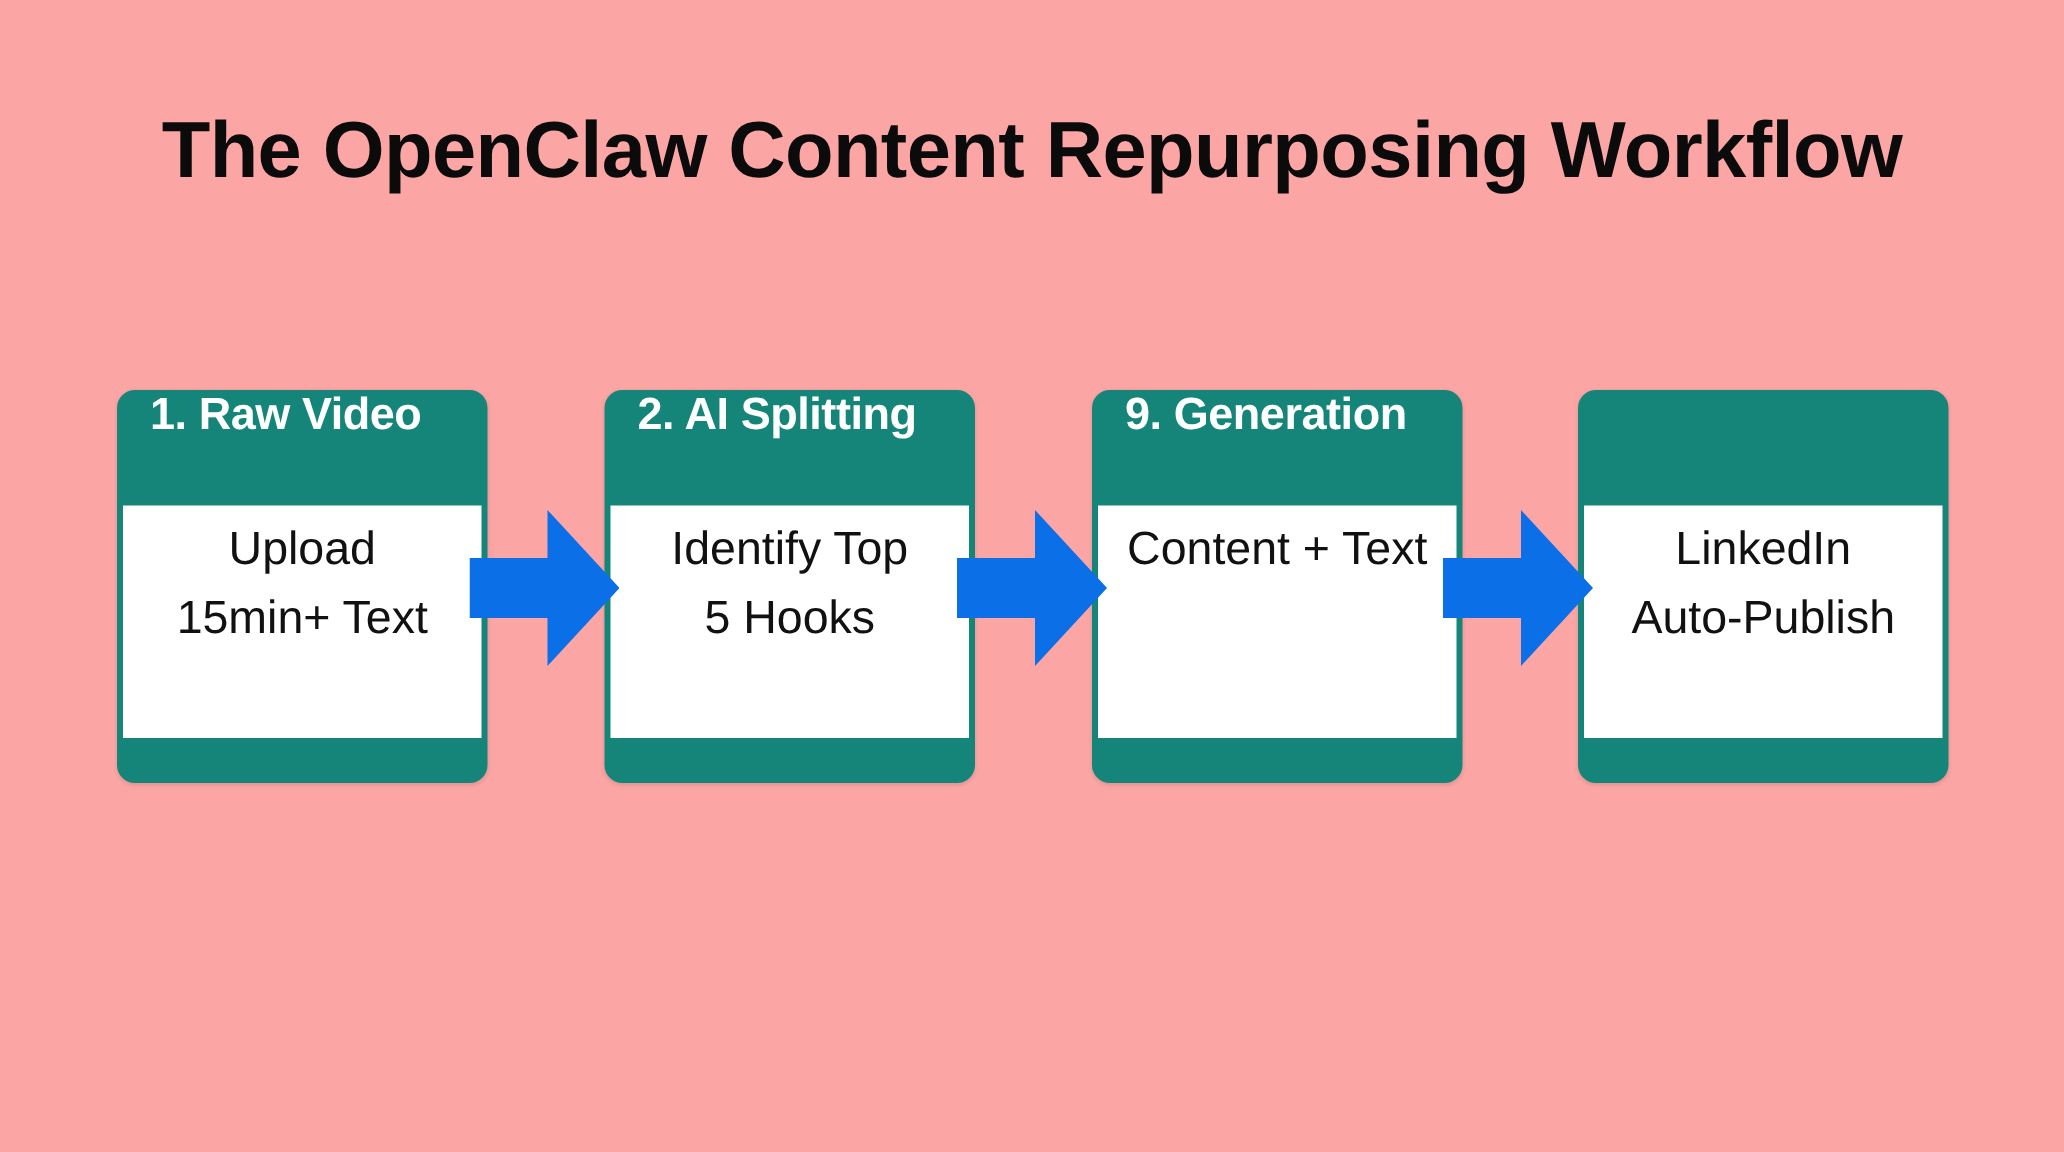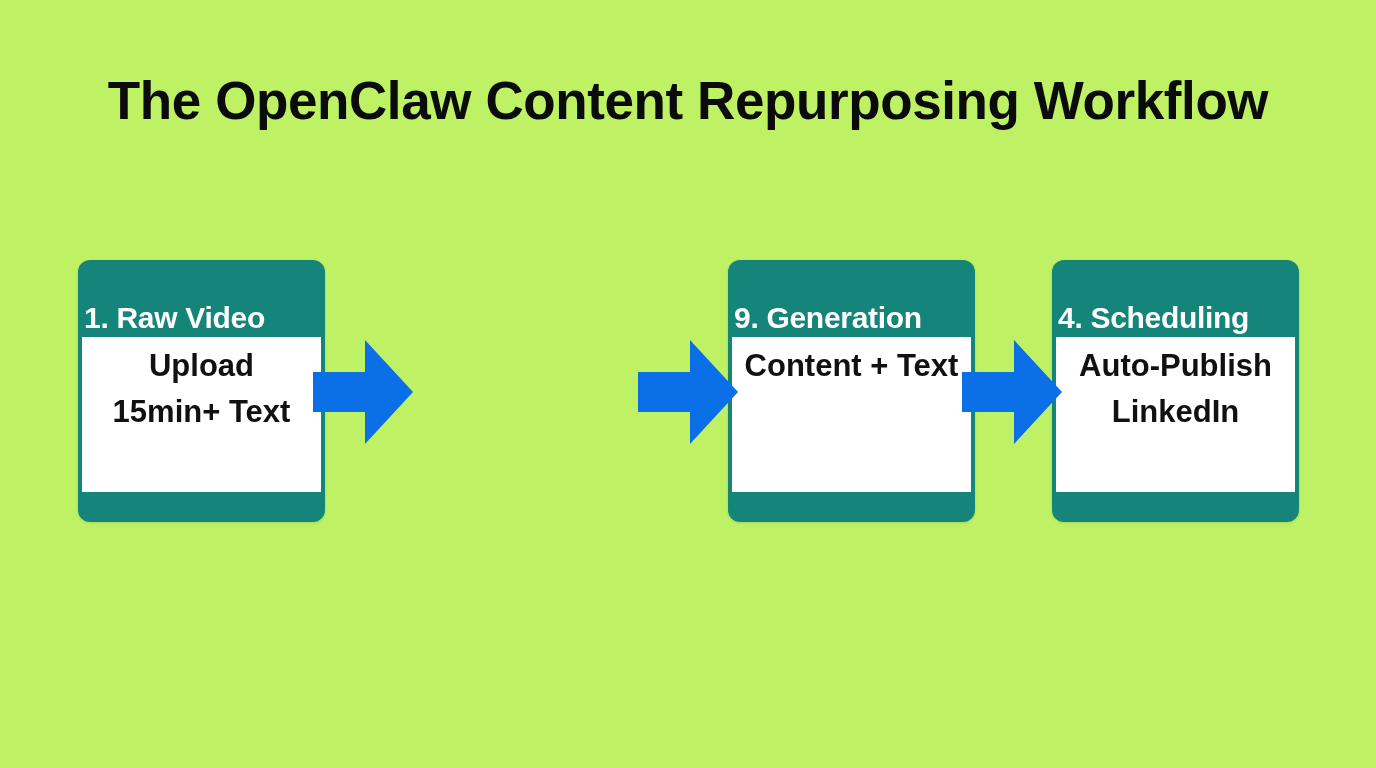--- a/index.html
+++ b/index.html
@@ -10,21 +10,21 @@
     width: 1376px;
     height: 768px;
     background: #ffffff;
     font-family: "Liberation Sans", sans-serif;
     overflow: hidden;
   }
   .slide {
     position: relative;
     width: 1376px;
     height: 768px;
-    background: #bef264;
+    background: #fca5a5;
   }
 
   
   .slide-title {
     position: absolute;
     left: 0;
     top: 72px;
     width: 1376px;
     text-align: center;
     font-size: 53px;
@@ -60,23 +60,23 @@
   .card-2 { left: 650px; }
   .card-3 { left: 974px; }
 
   .card-header {
     position: absolute;
     left: 0;
     top: 0;
     width: 247px;
     height: 74px;
     display: flex;
-    align-items: flex-end;
+    align-items: flex-start;
     box-sizing: border-box;
-    padding: 0 6px;
+    padding: 0 22px;
   }
   .card-header-text {
     color: #ffffff;
     font-size: 30px;
     font-weight: 700;
     letter-spacing: -0.3px;
     line-height: 1.1;
     white-space: nowrap;
   }
 
@@ -89,21 +89,21 @@
     background: #ffffff;
     display: flex;
     flex-direction: column;
     align-items: center;
     justify-content: flex-start;
     box-sizing: border-box;
     padding-top: 6px;
   }
   .card-body-line {
     font-size: 31px;
-    font-weight: 700;
+    font-weight: 400;
     color: #111111;
     line-height: 46px;
     text-align: center;
     white-space: nowrap;
   }
 
   .card-footer {
     position: absolute;
     left: 0;
     bottom: 0;
@@ -137,38 +137,45 @@
       <div class="card-header">
         <span class="card-header-text">1. Raw Video</span>
       </div>
       <div class="card-body">
         <span class="card-body-line">Upload</span>
         <span class="card-body-line">15min+ Text</span>
       </div>
       <div class="card-footer"></div>
     </div>
 
+    <div class="card card-1">
+      <div class="card-header">
+        <span class="card-header-text">2. AI Splitting</span>
+      </div>
+      <div class="card-body">
+        <span class="card-body-line">Identify Top</span>
+        <span class="card-body-line">5 Hooks</span>
+      </div>
+      <div class="card-footer"></div>
+    </div>
 
     <div class="card card-2">
       <div class="card-header">
         <span class="card-header-text">9. Generation</span>
       </div>
       <div class="card-body">
         <span class="card-body-line">Content + Text</span>
       </div>
       <div class="card-footer"></div>
     </div>
 
     <div class="card card-3">
-      <div class="card-header">
-        <span class="card-header-text">4. Scheduling</span>
-      </div>
       <div class="card-body">
+        <span class="card-body-line">LinkedIn</span>
         <span class="card-body-line">Auto-Publish</span>
-        <span class="card-body-line">LinkedIn</span>
       </div>
       <div class="card-footer"></div>
     </div>
 
     <div class="arrow arrow-0">
       <svg viewBox="0 0 100 104" xmlns="http://www.w3.org/2000/svg">
         <polygon points="0,32 52,32 52,0 100,52 52,104 52,72 0,72" fill="#0b6fe8"></polygon>
       </svg>
     </div>
     <div class="arrow arrow-1">

